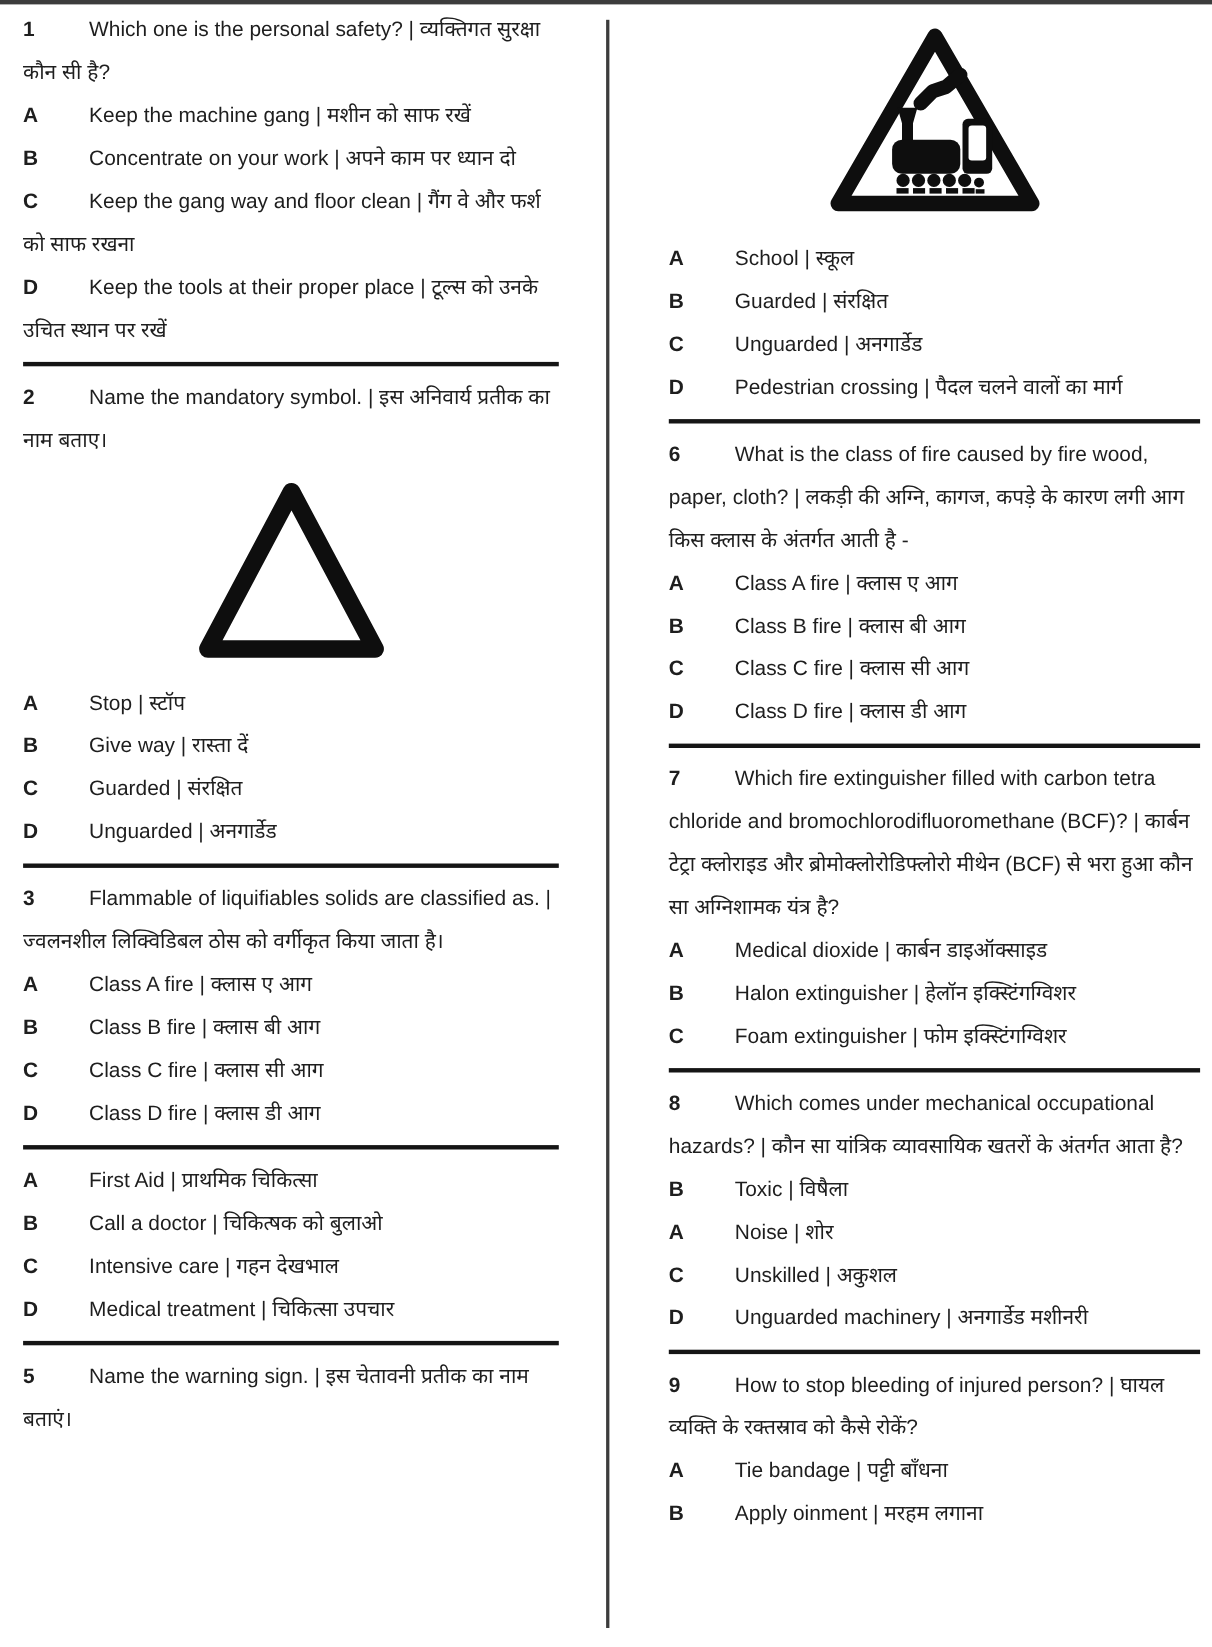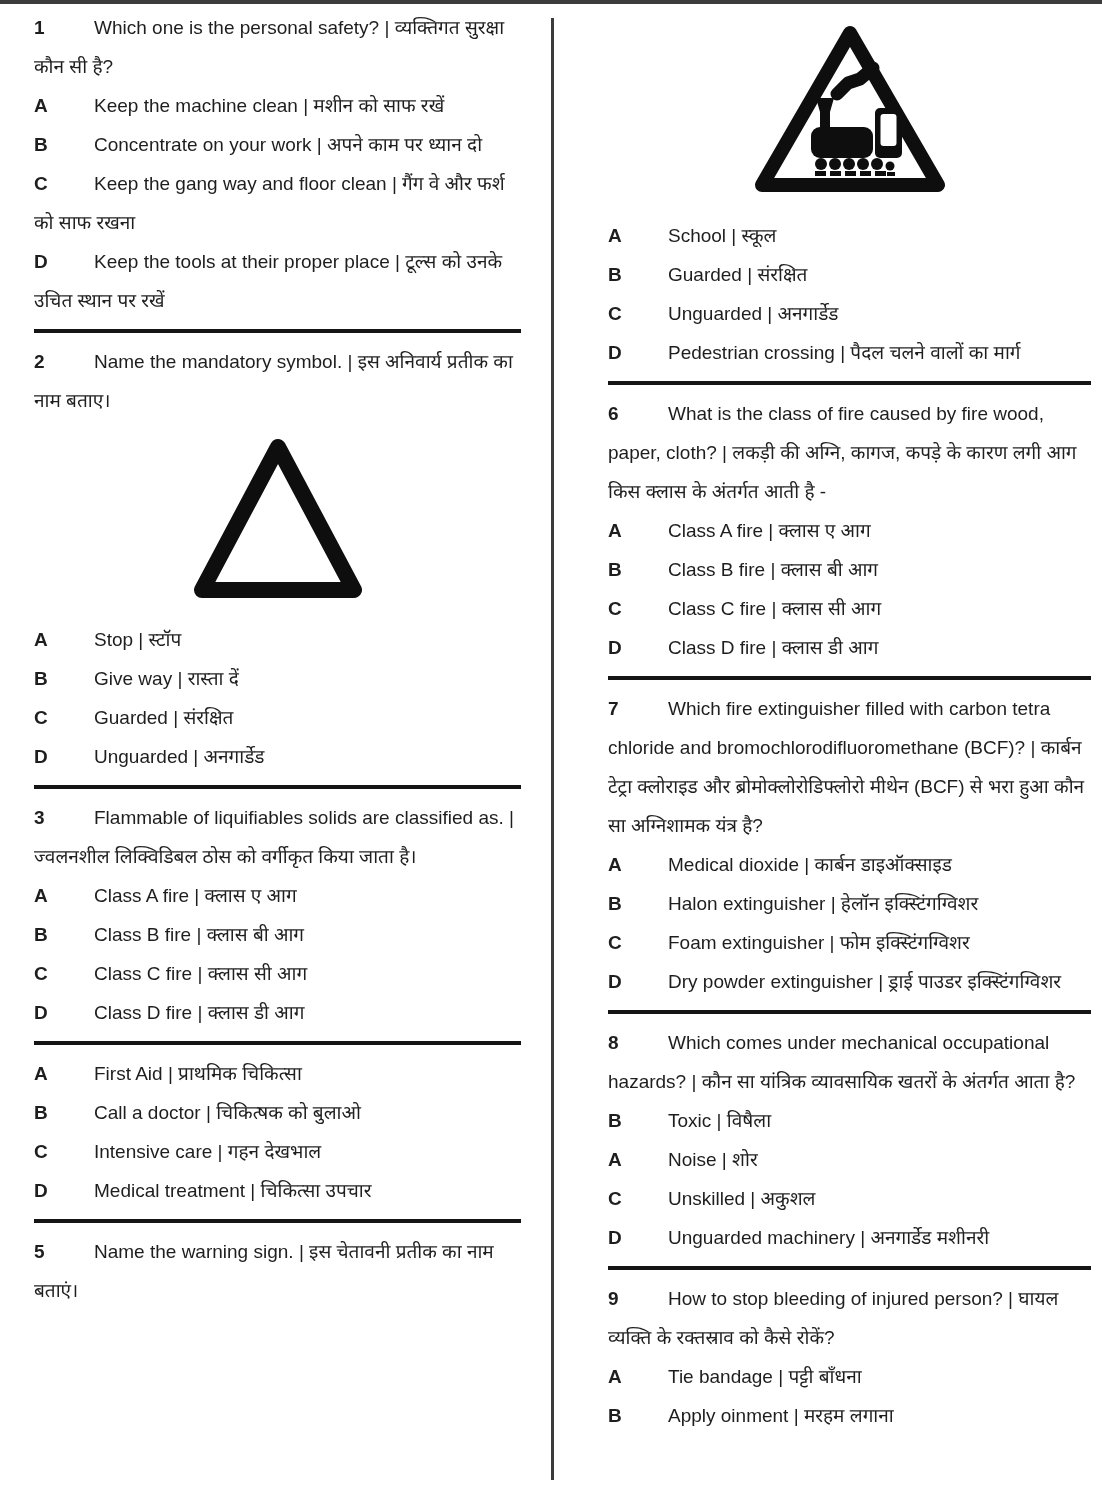--- a/index.html
+++ b/index.html
@@ -14,21 +14,21 @@
   }
   .top-rule {
     position:absolute; top:0; left:0;
     width:1102px; height:4px; background:#3c3c3c;
   }
   .col-divider {
     position:absolute; left:551px; top:18px;
     width:3px; height:1462px; background:#3c3c3c;
   }
   .col { position:absolute; top:8px; }
-  .col-left  { left:34px;  width:487px; }
+  .col-left  { left:21px;  width:487px; }
   .col-right { left:608px; width:483px; }
   .para { margin:0; line-height:39px; }
   .lbl {
     display:inline-block; width:60px;
     font-weight:bold;
   }
   hr.sep {
     border:none; border-top:4px solid #151515;
     margin:9px 0 9px 0;
   }
@@ -38,21 +38,21 @@
 </head>
 <body>
 
 <div class="top-rule"></div>
 <div class="col-divider"></div>
 
 <div class="col col-left">
 
   <div>
     <p class="para"><span class="lbl">1</span><span>Which one is the personal safety? | व्यक्तिगत सुरक्षा कौन सी है?</span></p>
-    <p class="para"><span class="lbl">A</span><span>Keep the machine clean | मशीन को साफ रखें</span></p>
+    <p class="para"><span class="lbl">A</span><span>Keep the machine gang | मशीन को साफ रखें</span></p>
     <p class="para"><span class="lbl">B</span><span>Concentrate on your work | अपने काम पर ध्यान दो</span></p>
     <p class="para"><span class="lbl">C</span><span>Keep the gang way and floor clean | गैंग वे और फर्श को साफ रखना</span></p>
     <p class="para"><span class="lbl">D</span><span>Keep the tools at their proper place | टूल्स को उनके उचित स्थान पर रखें</span></p>
   </div>
   <hr class="sep">
 
   <div>
     <p class="para"><span class="lbl">2</span><span>Name the mandatory symbol. | इस अनिवार्य प्रतीक का नाम बताए।</span></p>
     <svg class="sign" width="178" height="170" viewBox="0 0 178 170">
       <path d="M89 13 L165 156 L13 156 Z" fill="none" stroke="#0e0e0e" stroke-width="16" stroke-linejoin="round"></path>
@@ -126,21 +126,20 @@
     <p class="para"><span class="lbl">C</span><span>Class C fire | क्लास सी आग</span></p>
     <p class="para"><span class="lbl">D</span><span>Class D fire | क्लास डी आग</span></p>
   </div>
   <hr class="sep">
 
   <div>
     <p class="para"><span class="lbl">7</span><span>Which fire extinguisher filled with carbon tetra chloride and bromochlorodifluoromethane (BCF)? | कार्बन टेट्रा क्लोराइड और ब्रोमोक्लोरोडिफ्लोरो मीथेन (BCF) से भरा हुआ कौन सा अग्निशामक यंत्र है?</span></p>
     <p class="para"><span class="lbl">A</span><span>Medical dioxide | कार्बन डाइऑक्साइड</span></p>
     <p class="para"><span class="lbl">B</span><span>Halon extinguisher | हेलॉन इक्स्टिंगग्विशर</span></p>
     <p class="para"><span class="lbl">C</span><span>Foam extinguisher | फोम इक्स्टिंगग्विशर</span></p>
-    <p class="para"><span class="lbl">D</span><span>Dry powder extinguisher | ड्राई पाउडर इक्स्टिंगग्विशर</span></p>
   </div>
   <hr class="sep">
 
   <div>
     <p class="para"><span class="lbl">8</span><span>Which comes under mechanical occupational hazards? | कौन सा यांत्रिक व्यावसायिक खतरों के अंतर्गत आता है?</span></p>
     <p class="para"><span class="lbl">B</span><span>Toxic | विषैला</span></p>
     <p class="para"><span class="lbl">A</span><span>Noise | शोर</span></p>
     <p class="para"><span class="lbl">C</span><span>Unskilled | अकुशल</span></p>
     <p class="para"><span class="lbl">D</span><span>Unguarded machinery | अनगार्डेड मशीनरी</span></p>
   </div>

